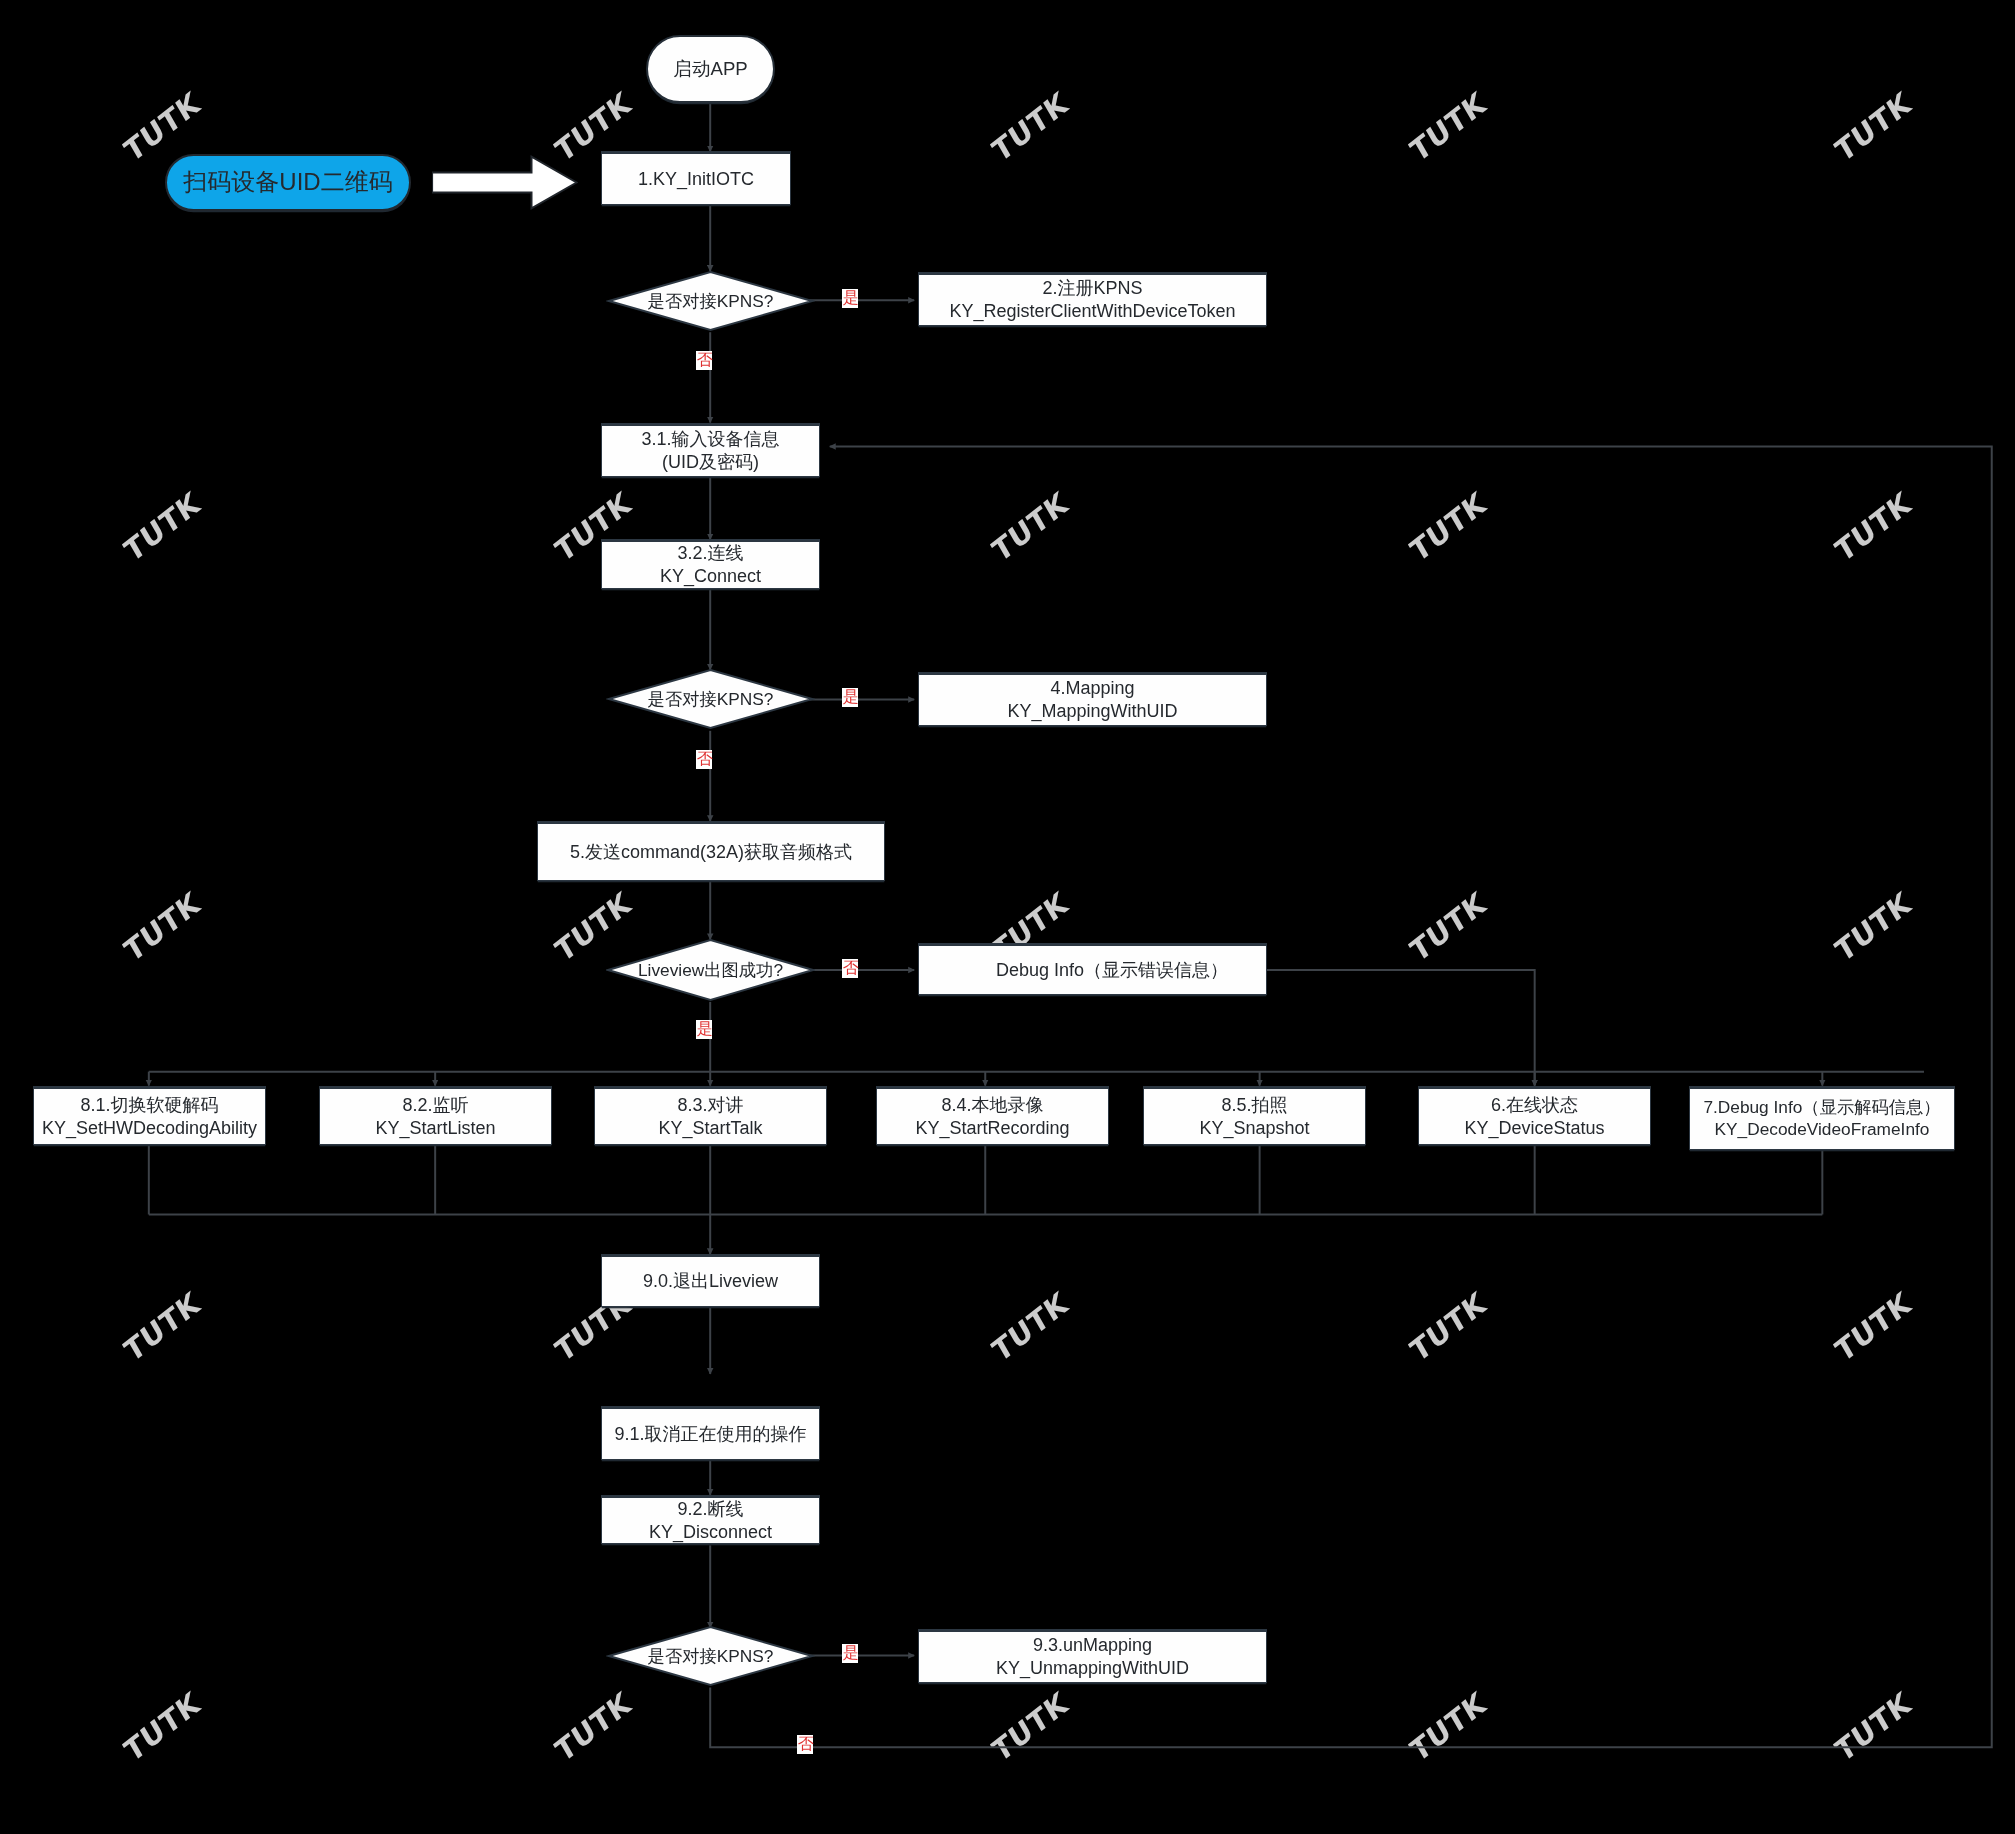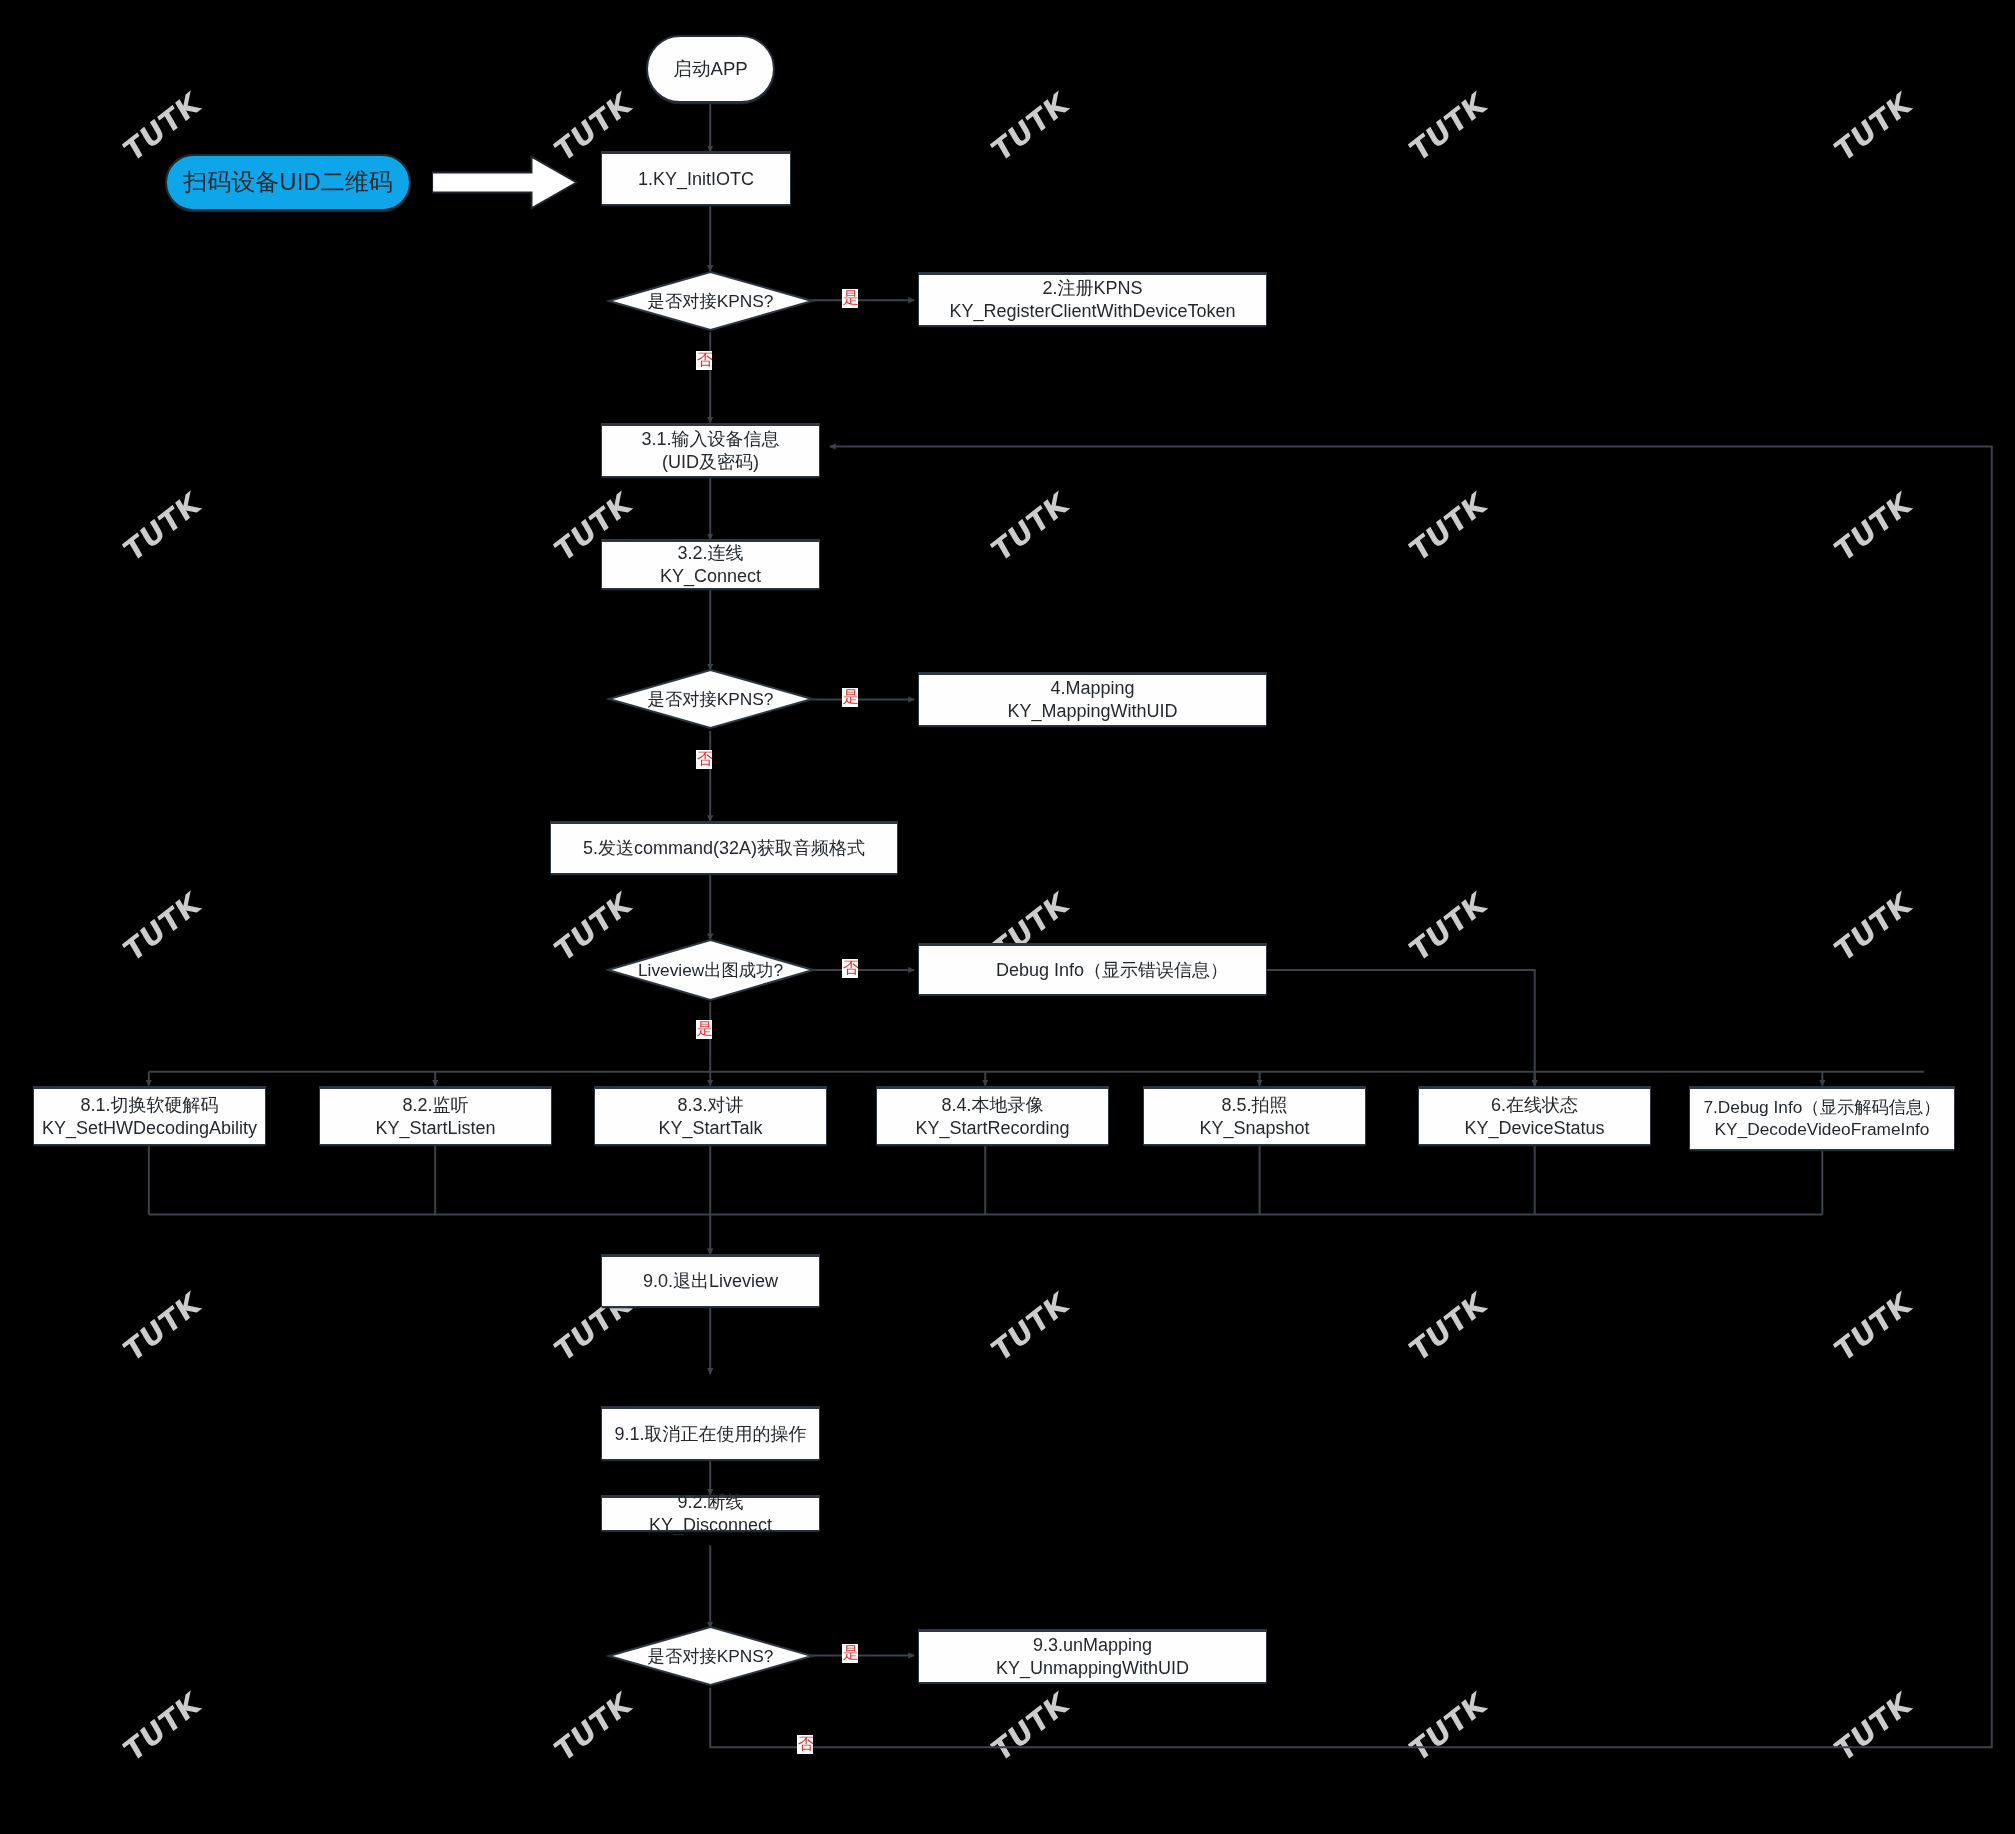--- a/index.html
+++ b/index.html
@@ -210,21 +210,21 @@
     <div class="lbl">是否对接KPNS?</div>
   </div>
   <div class="elabel" style="left:842px;top:688px;">是</div>
   <div class="elabel vert" style="left:696px;top:750px;">否</div>
 
   <div class="node cap" style="left:918px;top:672px;width:349px;height:54px;">
     <span>4.Mapping
 KY_MappingWithUID</span>
   </div>
 
-  <div class="node cap" style="left:537px;top:821px;width:348px;height:53px;margin-left:13px;">
+  <div class="node cap" style="left:537px;top:821px;width:348px;height:60px;">
     <span>5.发送command(32A)获取音频格式</span>
   </div>
 
   <div class="dia" style="left:606px;top:938px;width:209px;height:64px;">
     <svg width="209" height="64" viewBox="0 0 314 96" xmlns="http://www.w3.org/2000/svg">
       <path d="M157,3 L311,48 L157,93 L3,48 Z" fill="#fefefe" stroke="#2c3742" stroke-width="3"></path>
     </svg>
     <div class="lbl">Liveview出图成功?</div>
   </div>
   <div class="elabel" style="left:842px;top:959px;">否</div>
@@ -264,21 +264,21 @@
   </div>
 
   <div class="node cap" style="left:601px;top:1254px;width:219px;height:53px;">
     <span>9.0.退出Liveview</span>
   </div>
 
   <div class="node cap" style="left:601px;top:1374px;width:219px;height:54px;margin-top:32px;">
     <span>9.1.取消正在使用的操作</span>
   </div>
 
-  <div class="node cap" style="left:601px;top:1495px;width:219px;height:36px;">
+  <div class="node cap" style="left:601px;top:1495px;width:219px;height:49px;">
     <span>9.2.断线
 KY_Disconnect</span>
   </div>
 
   <div class="dia" style="left:606px;top:1625px;width:209px;height:62px;">
     <svg width="209" height="62" viewBox="0 0 314 94" xmlns="http://www.w3.org/2000/svg">
       <path d="M157,3 L311,47 L157,91 L3,47 Z" fill="#fefefe" stroke="#2c3742" stroke-width="3"></path>
     </svg>
     <div class="lbl">是否对接KPNS?</div>
   </div>

